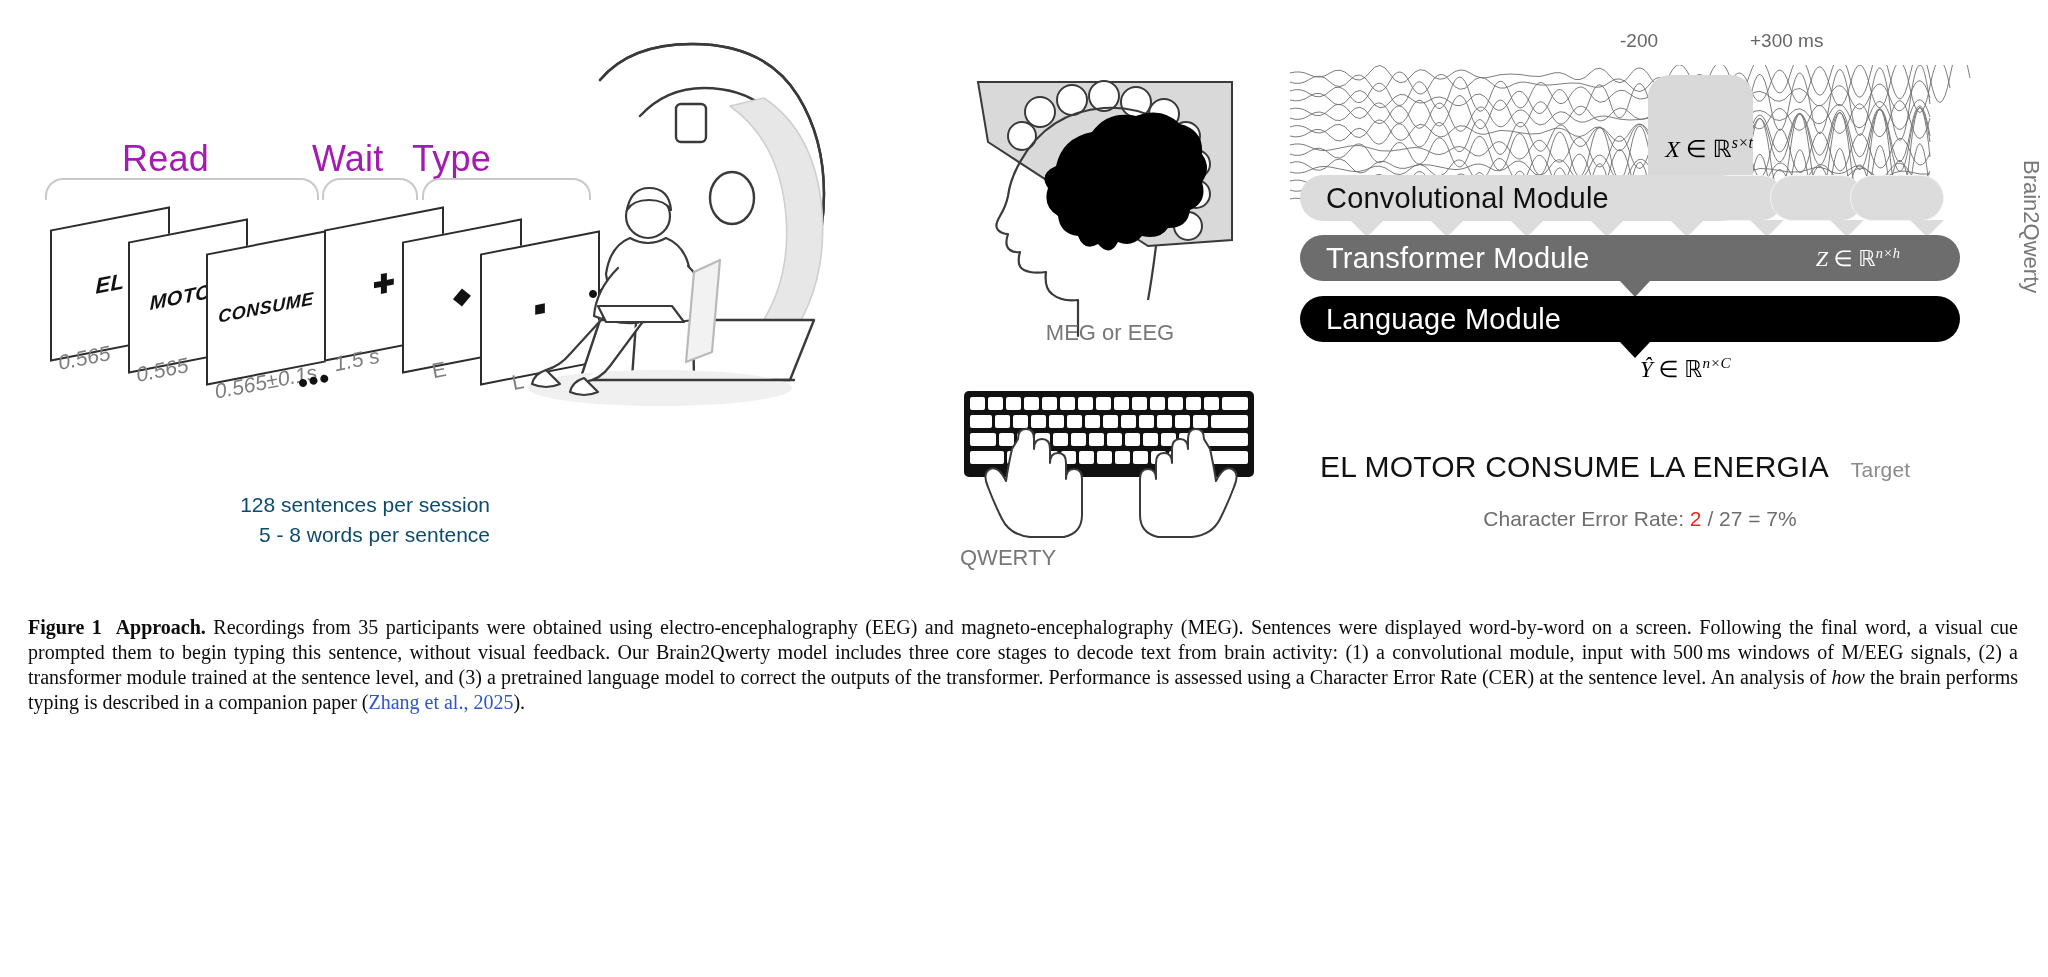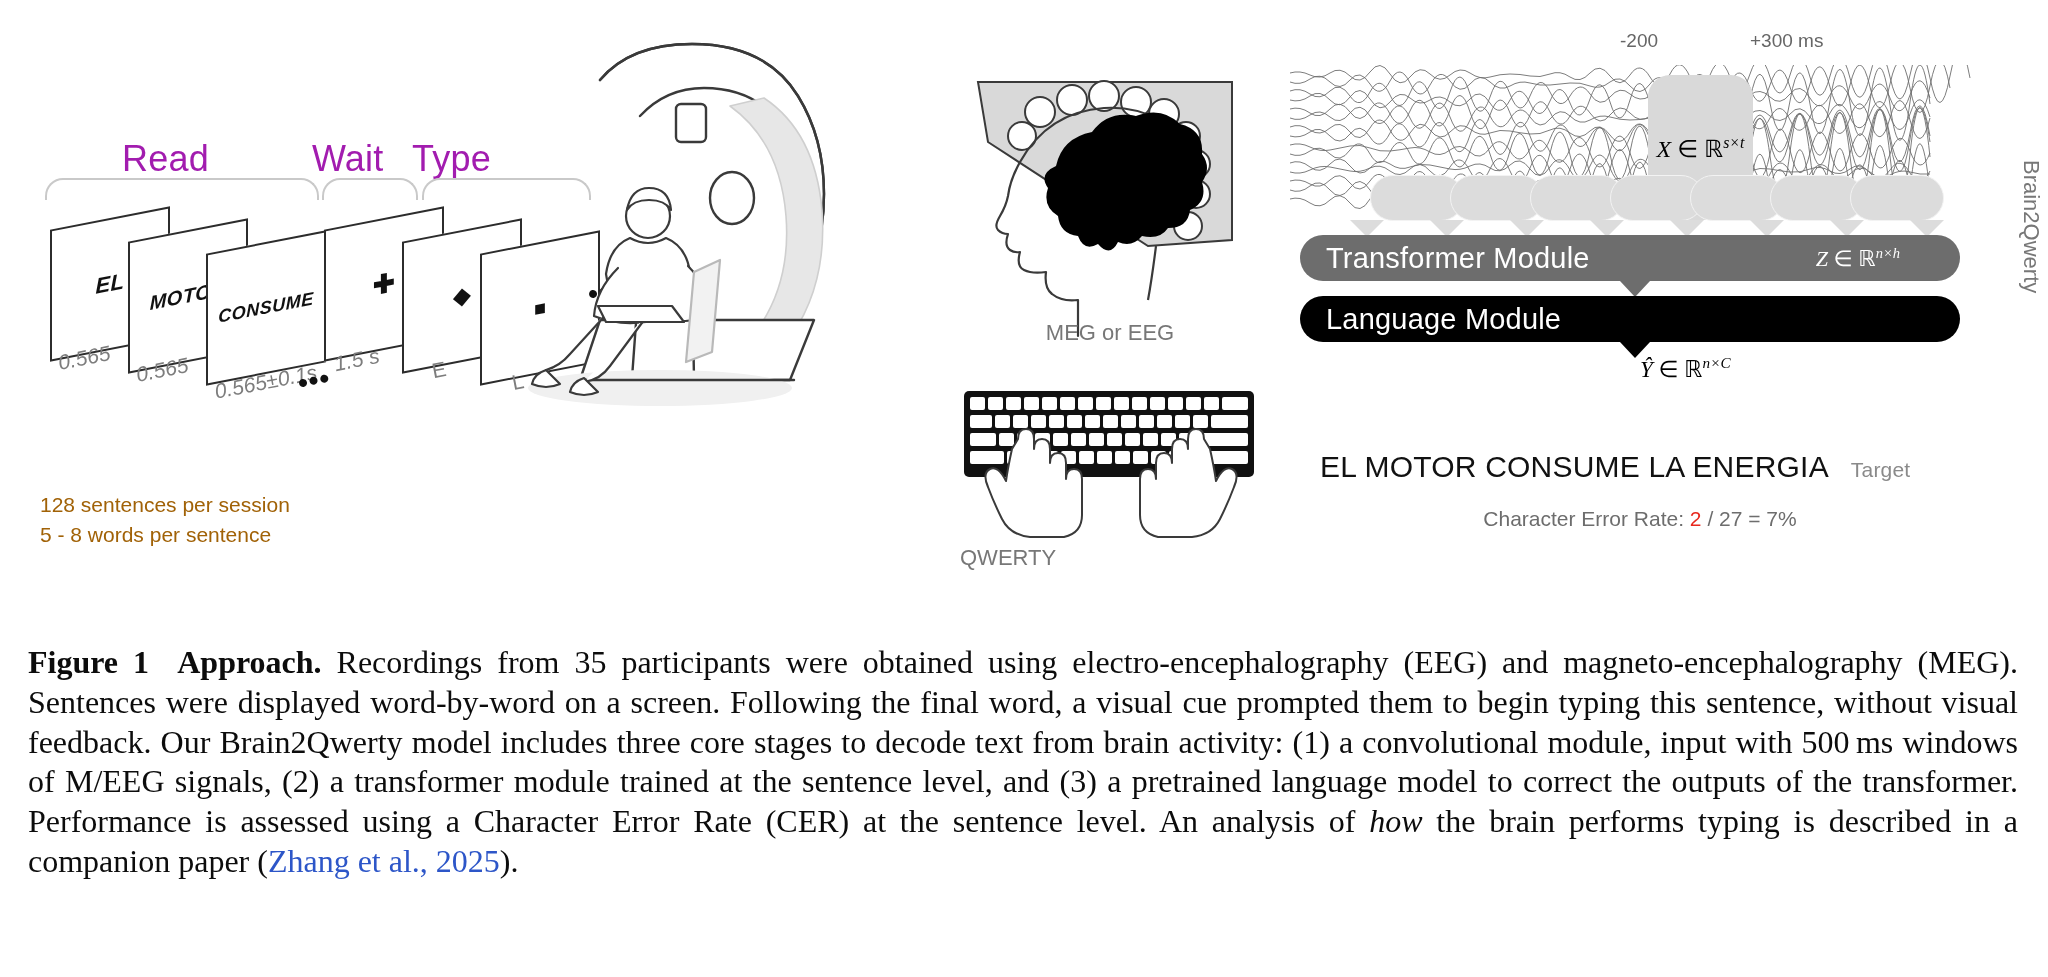--- a/index.html
+++ b/index.html
@@ -99,22 +99,22 @@
     font-size: 28px;
     font-weight: 900;
     letter-spacing: 1px;
     transform: rotate(-11deg);
   }
   #protocol-notes {
     position: absolute;
     left: 0;
     top: 330px;
     width: 450px;
-    text-align: left;
-    color: #a16207;
+    text-align: right;
+    color: #0c4a6e;
     font-size: 21px;
     line-height: 1.45;
   }
 
   
   #scanner { position: absolute; left: 480px; top: 20px; width: 420px; height: 430px; }
 
   
   #head-panel { position: absolute; left: 960px; top: 60px; width: 300px; height: 300px; }
   #head-caption {
@@ -142,21 +142,21 @@
   #window-box {
     position: absolute;
     left: 358px;
     top: 45px;
     width: 105px;
     height: 145px;
     background: #d9d9d9;
     border-radius: 22px 22px 6px 6px;
     display: flex;
     align-items: center;
-    justify-content: center;
+    justify-content: flex-end;
   }
   .eq {
     font-family: "Liberation Serif", serif;
     font-style: italic;
     white-space: nowrap;
     line-height: 1;
   }
   .eq sup, .eq .sup {
     font-size: .66em;
     vertical-align: super;
@@ -268,27 +268,26 @@
     white-space: nowrap;
   }
 
   
   #caption {
     position: absolute;
     left: 28px;
     top: 615px;
     width: 1990px;
     font-family: "Liberation Serif", serif;
-    font-size: 32px;
+    font-size: 20px;
     line-height: 1.245;
     color: #0c0c0c;
     text-align: justify;
     text-align-last: left;
     hyphens: none;
-    margin-top: 28px;
   }
   #caption .figbold { font-weight: 700; }
   #caption .cite { color: #2d56c8; }
   #caption .it { font-style: italic; }
 </style>
 </head>
 <body>
 
 <div id="figure">
 
@@ -516,20 +515,23 @@
     <div class="conv-bubble" style="left:560px;"></div>
     <div class="conv-tail" style="left:60px;"></div>
     <div class="conv-tail" style="left:140px;"></div>
     <div class="conv-tail" style="left:220px;"></div>
     <div class="conv-tail" style="left:300px;"></div>
     <div class="conv-tail" style="left:380px;"></div>
     <div class="conv-tail" style="left:460px;"></div>
     <div class="conv-tail" style="left:540px;"></div>
     <div class="conv-tail" style="left:620px;"></div>
 
+    <div class="module" id="conv-module">
+      <span class="mod-label">Convolutional Module</span>
+    </div>
 
     <div class="module" id="trans-module">
       <span class="mod-label">Transformer Module</span>
       <span class="mod-eq eq">
         <span>Z</span><span style="font-style:normal;"> ∈ </span><span class="bb">ℝ</span><sup class="sup">n×h</sup>
       </span>
     </div>
     <div id="trans-tail"></div>
 
     <div class="module" id="lang-module">

